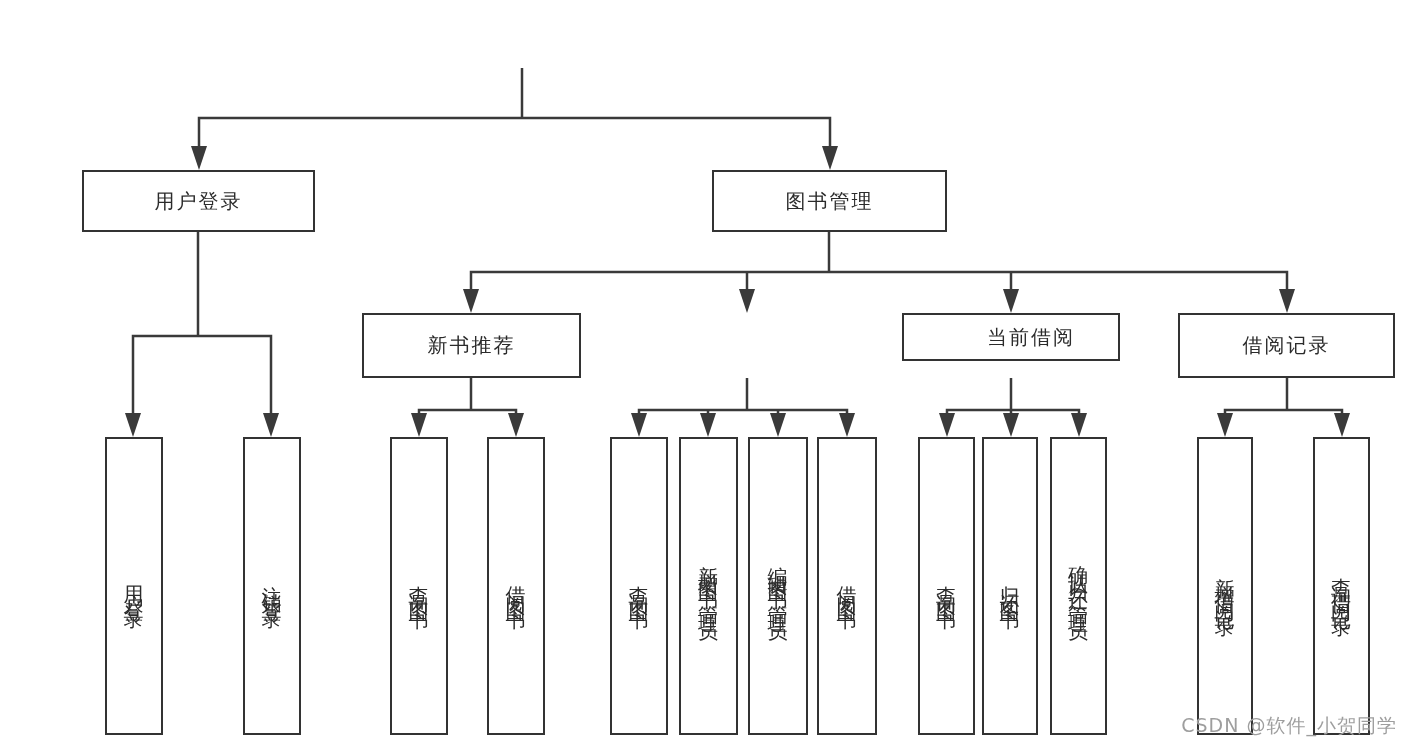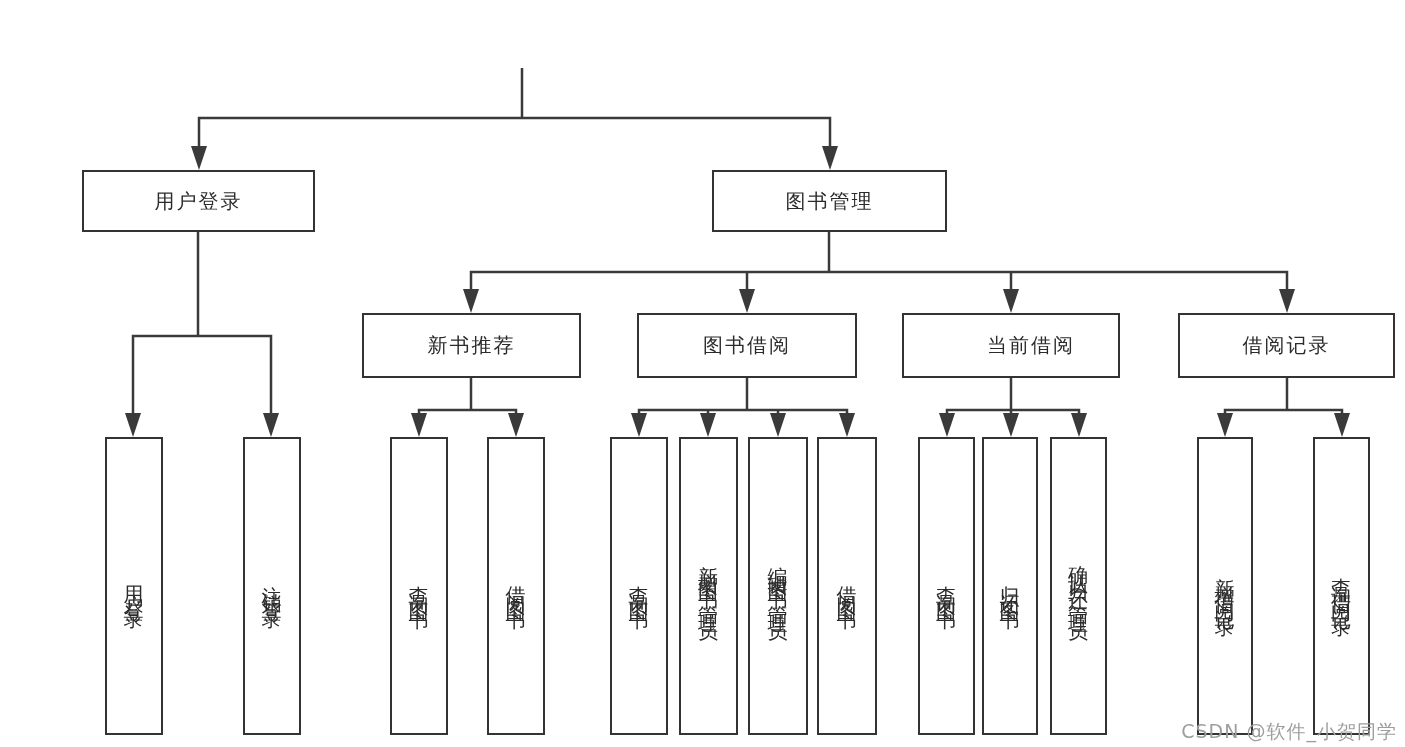--- a/index.html
+++ b/index.html
@@ -61,21 +61,21 @@
   .leaf span{
     writing-mode:vertical-rl;
     text-orientation:mixed;
     font-size:20px;
     letter-spacing:8px;
     line-height:1;
     white-space:nowrap;
   }
   .watermark{
     position:absolute;
-    right:8px;bottom:2px;
+    right:8px;bottom:8px;
     color:var(--watermark-color);
     font-size:19px;
     letter-spacing:1px;
   }
 </style>
 </head>
 <body>
 
 <div class="canvas">
 
@@ -130,22 +130,21 @@
       <polygon class="arrowhead" points="1225,437 1217,413 1233,413"></polygon>
       <polygon class="arrowhead" points="1342,437 1334,413 1350,413"></polygon>
     </g>
   </svg>
 
 
   <div class="node" style="left:82px;top:170px;width:233px;height:62px;">用户登录</div>
   <div class="node" style="left:362px;top:313px;width:219px;height:65px;">新书推荐</div>
 
   <div class="node" style="left:712px;top:170px;width:235px;height:62px;">图书管理</div>
-  <div class="node" style="left:637px;top:313px;width:220px;height:65px;">图书借阅</div>
-  <div class="node" style="left:902px;top:313px;width:218px;height:65px;padding-left:40px;">当前借阅</div>
+  <div class="node" style="left:902px;top:313px;width:218px;height:48px;padding-left:40px;">当前借阅</div>
   <div class="node" style="left:1178px;top:313px;width:217px;height:65px;">借阅记录</div>
 
   <div class="leaf" style="left:105px;width:58px;">
     <span>用户登录</span>
   </div>
   <div class="leaf" style="left:243px;width:58px;">
     <span>注销登录</span>
   </div>
   <div class="leaf" style="left:390px;width:58px;">
     <span>查询图书</span>

